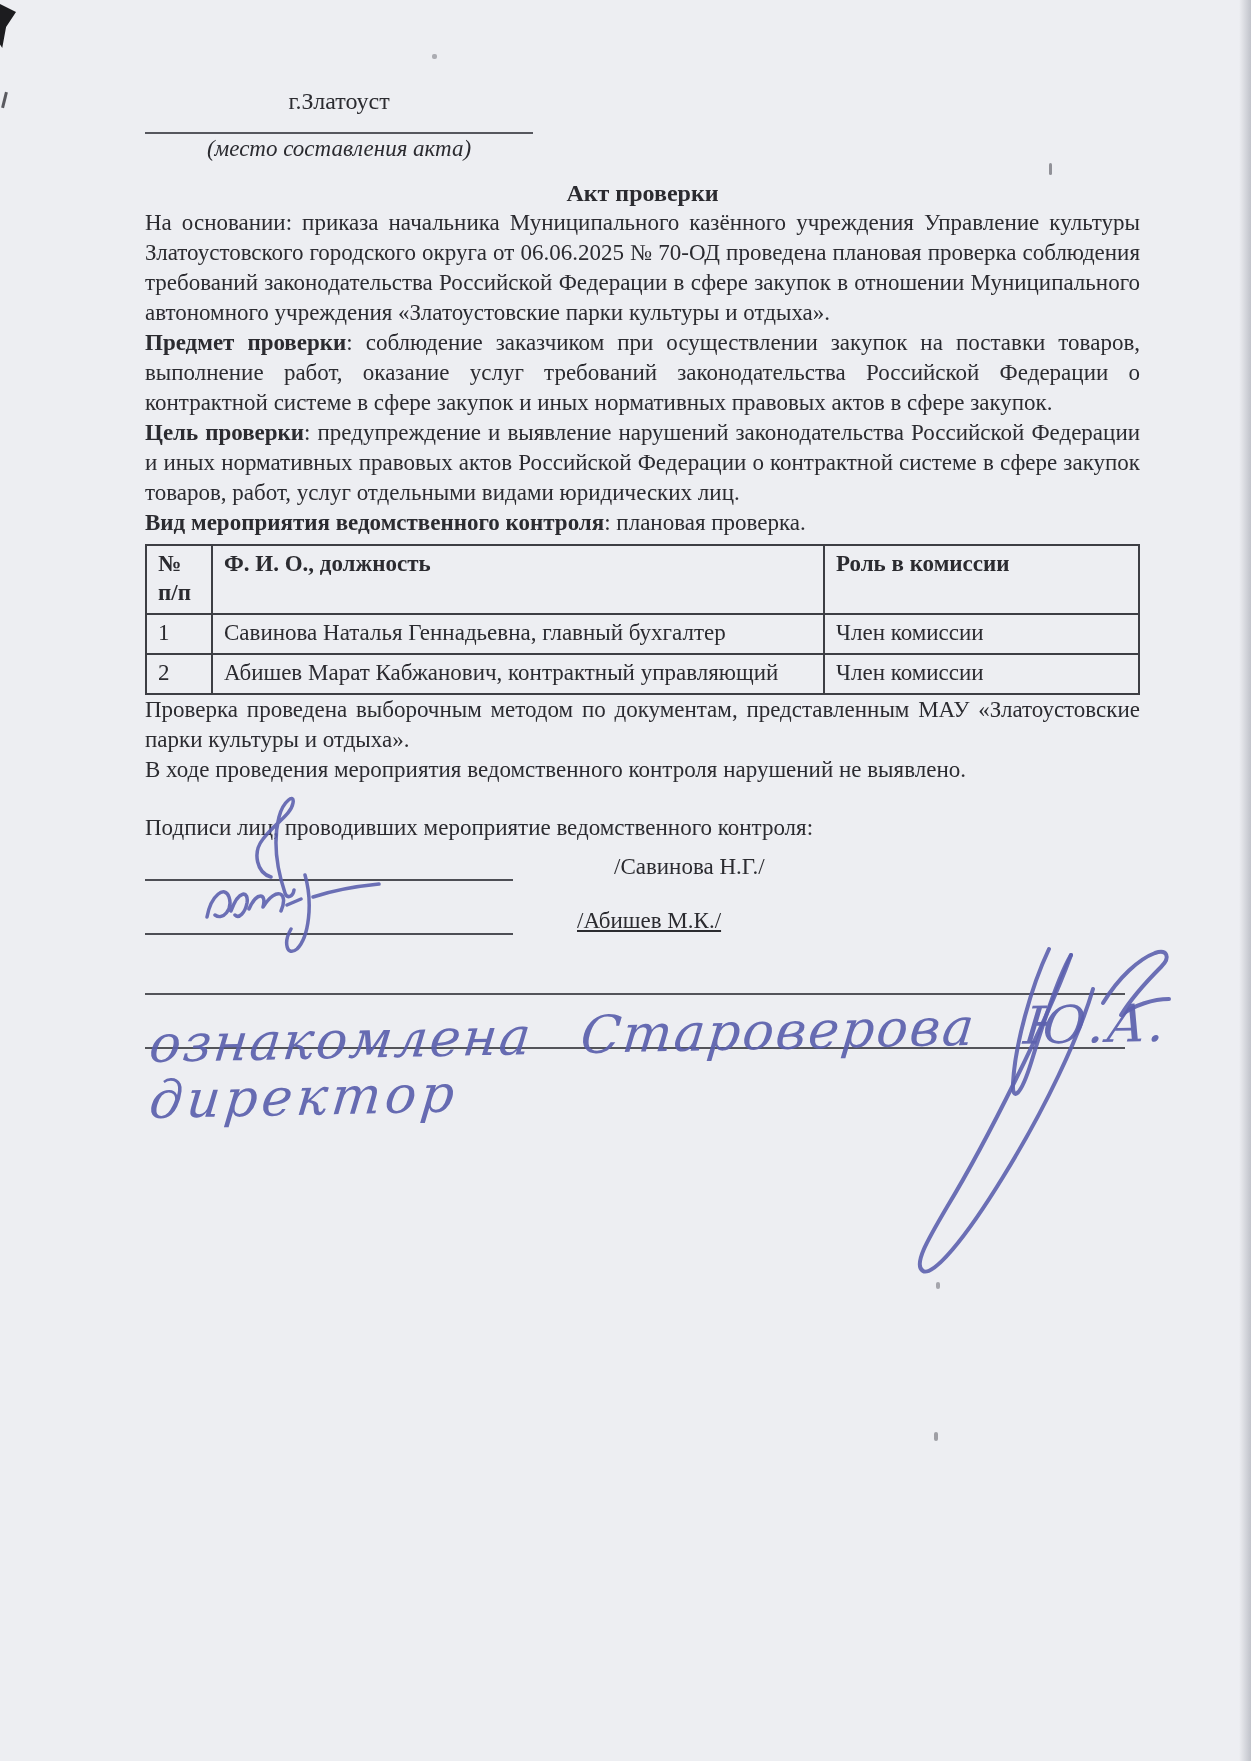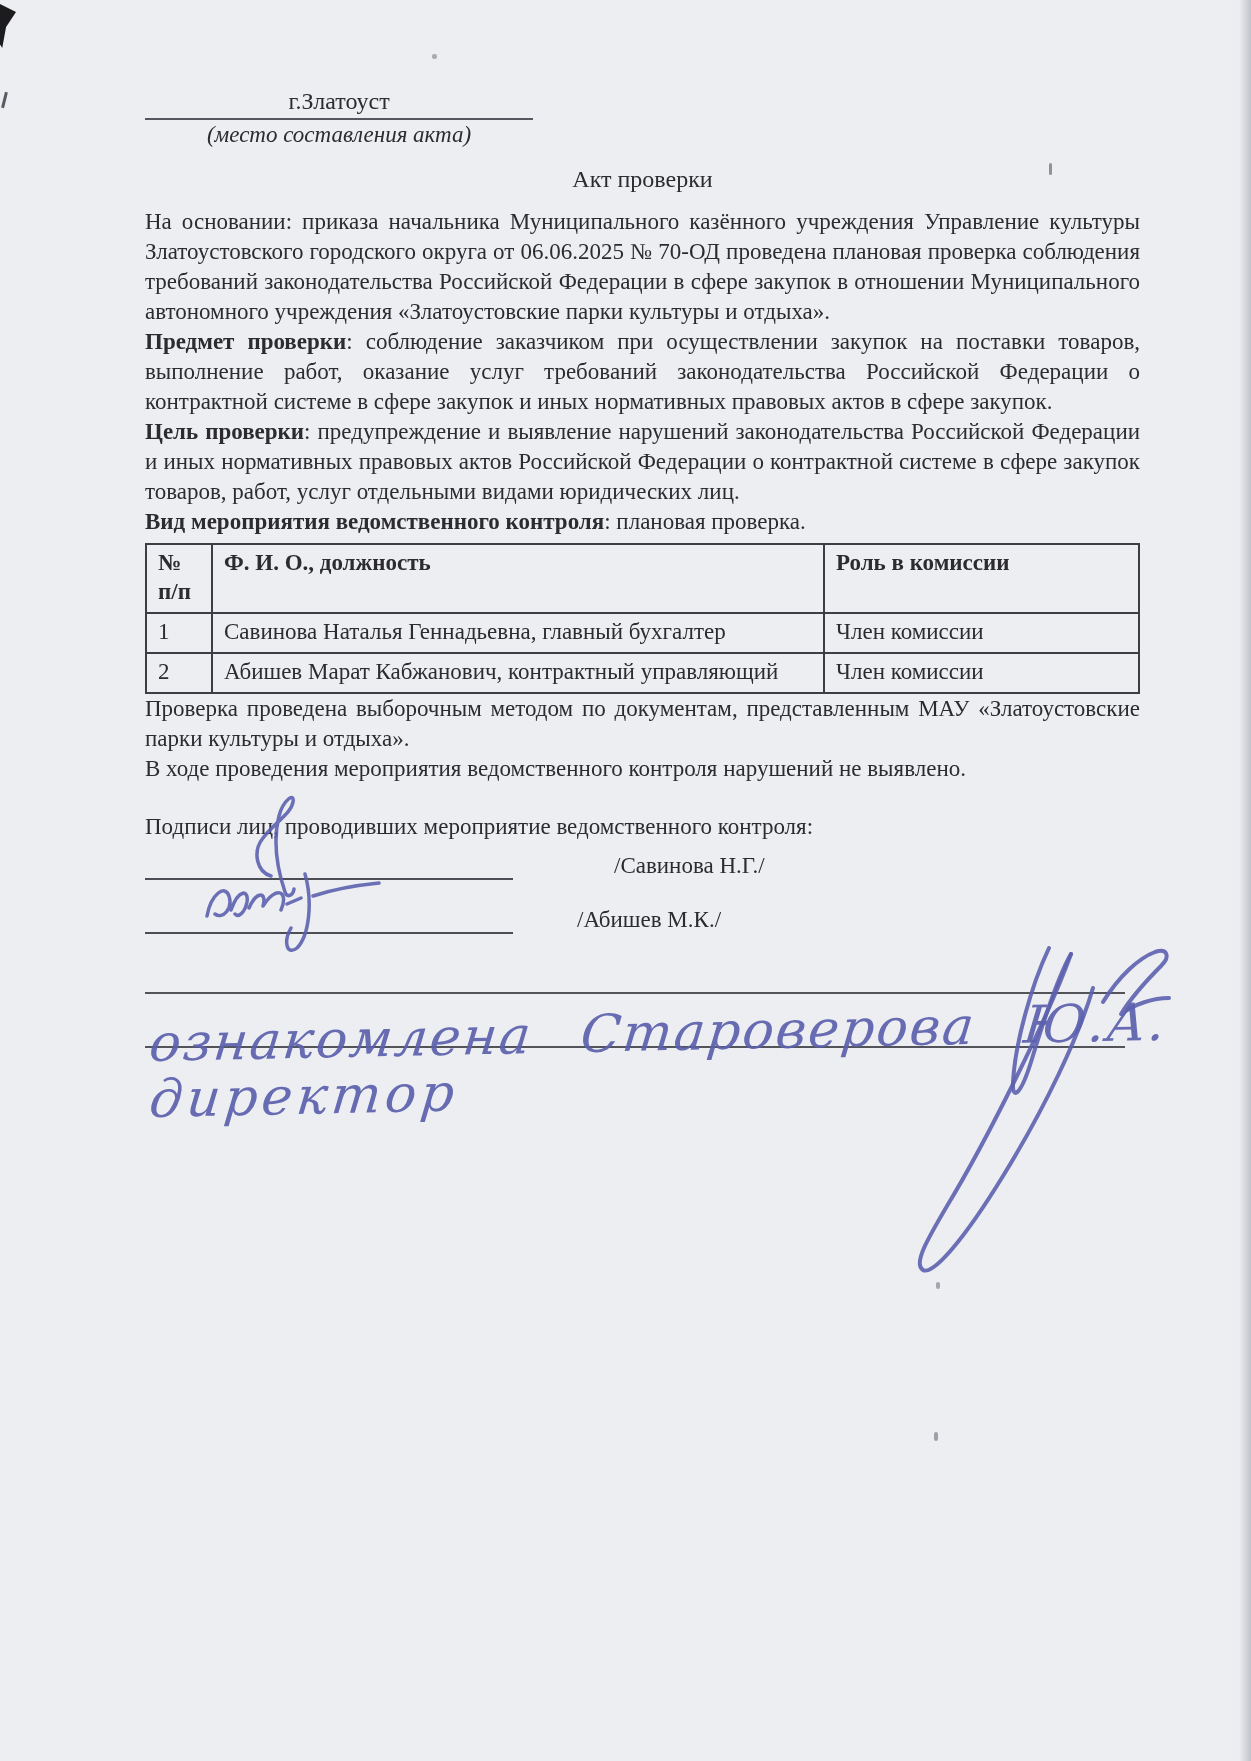--- a/index.html
+++ b/index.html
@@ -24,43 +24,43 @@
   .s1 { left:432px; top:54px; width:5px; height:5px; opacity:.5; }
   .s2 { left:1049px; top:163px; width:3px; height:12px; opacity:.7; }
   .s3 { left:936px; top:1282px; width:4px; height:7px; opacity:.55; }
   .s4 { left:934px; top:1432px; width:4px; height:9px; opacity:.6; }
 
   
   .head-row { display:flex; justify-content:space-between; }
   .head-block { text-align:center; }
   .head-block.left { width:388px; }
   .head-block.right { width:302px; }
-  .head-value { font-size:24px; line-height:30px; border-bottom:2px solid #56575e; padding-bottom:2px; }
+  .head-value { font-size:24px; line-height:30px; border-bottom:2px solid #56575e; padding-bottom:16px; }
   .head-caption { font-size:23px; line-height:28px; font-style:italic; padding-top:1px; }
 
   
-  h1.doc-title { font-size:24px; line-height:30px; text-align:center; margin-top:15px; margin-bottom:13px; font-weight:normal; }
+  h1.doc-title { font-size:24px; line-height:30px; text-align:center; margin-top:15px; margin-bottom:0; font-weight:bold; }
   .body-text p { font-size:23px; line-height:30px; text-align:justify; text-align-last:left; }
   .body-text b { font-weight:bold; }
 
   
   table.commission { width:100%; border-collapse:collapse; table-layout:fixed; margin-top:6px;
     font-size:23px; line-height:29px; }
   table.commission th, table.commission td { border:2px solid #3d3e44; vertical-align:top; padding:3px 8px 6px 11px; text-align:left; }
   table.commission th { font-weight:bold; }
   col.c1 { width:66px; } col.c2 { width:612px; } col.c3 { width:auto; }
 
   .post { }
   .post p { font-size:23px; line-height:30px; text-align:justify; text-align-last:left; }
 
   .sig-intro { margin-top:28px; font-size:23px; line-height:30px; }
 
   .sig-row { display:flex; align-items:flex-end; position:relative; }
   .sig-row.first { margin-top:2px;gap:37px; }
-  .sig-row.second { margin-top:18px; }
+  .sig-row.second { margin-top:18px;text-decoration:underline; }
   .sig-line { width:368px; height:36px; border-bottom:2.5px solid #4d4e55; position:relative; }
   .sig-line svg { position:absolute; overflow:visible; }
   .sig-name { font-size:23px; line-height:28px; margin-left:64px; }
 
   .ink { stroke:#5c61ae; fill:none; stroke-linecap:round; stroke-linejoin:round; opacity:.9; }
 
   
   .ack { position:relative; margin-top:58px; }
   .ack-text { font-size:23px; line-height:30px; }
   .ack-u1 { height:0; border-bottom:2.5px solid #53545a; margin-top:50px; width:980px; }

